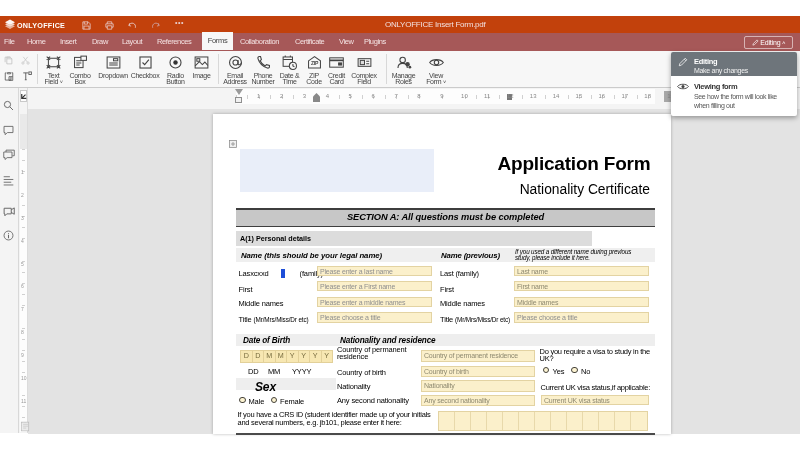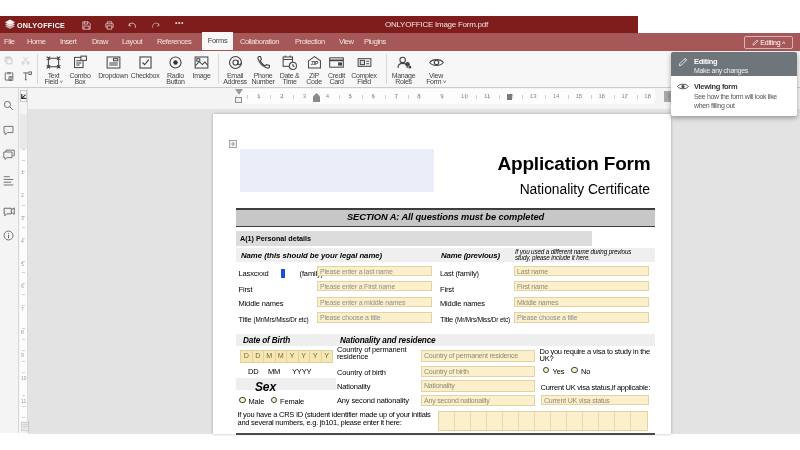--- a/index.html
+++ b/index.html
@@ -1,21 +1,21 @@
 <!DOCTYPE html>
 <html><head>
 <meta charset="utf-8">
 <style>
 * { margin:0; padding:0; box-sizing:border-box; }
 html,body { width:800px; height:450px; background:#fff; font-family:"Liberation Sans", sans-serif; overflow:hidden; }
 #app { position:relative; width:800px; height:450px; }
 .abs { position:absolute; }
 
 
-#titlebar { position:absolute; left:0; top:16px; width:638px; height:17px; background:#7f1d1d; }
+#titlebar { position:absolute; left:0; top:16px; width:800px; height:17px; background:#c2410c; }
 #tabrow   { position:absolute; left:0; top:33px; width:800px; height:18px; background:#a65858; }
 .tab { position:absolute; top:0; height:18px; line-height:18px; font-size:7.5px; letter-spacing:-0.4px; color:#f4e3e3; }
 #tab-forms { position:absolute; left:202px; top:-1px; width:31px; height:18px; background:#f7f7f7; color:#444; text-align:center; line-height:18px; font-size:7.5px; letter-spacing:-0.3px; }
 #editchip { position:absolute; left:744px; top:2.5px; width:49px; height:13.5px; border:1px solid rgba(255,255,255,0.55); border-radius:2px; color:#fff; font-size:7px; letter-spacing:-0.2px; line-height:12px; text-align:center; }
 
 
 #toolbar { position:absolute; left:0; top:51px; width:800px; height:37px; background:#f7f7f7; border-bottom:1px solid #cbcbcb; }
 .tbtn { position:absolute; top:3px; text-align:center; color:#444; font-size:7px; letter-spacing:-0.3px; line-height:6.3px; }
 .tbtn svg { display:block; margin:0 auto 2px auto; }
 .tsep { position:absolute; top:3px; width:1px; height:30px; background:#d8d8d8; }
@@ -73,32 +73,32 @@
 
   <svg class="abs" style="left:128px;top:4.5px" width="9" height="9" viewBox="0 0 16 16">
         <path d="M3 4 L1.5 8 5.5 9 M1.8 7.5 C3 4.5 6.5 3 9.5 4.2 C12.5 5.4 14 8.5 13 12" fill="none" stroke="#e8cfcf" stroke-width="1.5"></path>
       </svg>
 
   <svg class="abs" style="left:151px;top:4.5px" width="9" height="9" viewBox="0 0 16 16">
         <path d="M13 4 L14.5 8 10.5 9 M14.2 7.5 C13 4.5 9.5 3 6.5 4.2 C3.5 5.4 2 8.5 3 12" fill="none" stroke="#cda2a2" stroke-width="1.5"></path>
       </svg>
 
   <span class="abs" style="left:175px;top:3px;font-size:7px;color:#e8cfcf;letter-spacing:0.5px">•••</span>
-  <span class="abs" style="left:385px;top:4px;font-size:8px;letter-spacing:-0.25px;color:#f2e0e0">ONLYOFFICE Image Form.pdf</span>
+  <span class="abs" style="left:385px;top:4px;font-size:8px;letter-spacing:-0.25px;color:#f2e0e0">ONLYOFFICE Insert Form.pdf</span>
 </div>
 <div id="tabrow">
   <span class="tab" style="left:4px">File</span>
   <span class="tab" style="left:27px">Home</span>
   <span class="tab" style="left:60px">Insert</span>
   <span class="tab" style="left:92px">Draw</span>
   <span class="tab" style="left:122px">Layout</span>
   <span class="tab" style="left:157px">References</span>
   <span id="tab-forms">Forms</span>
   <span class="tab" style="left:240px">Collaboration</span>
-  <span class="tab" style="left:295px">Protection</span>
+  <span class="tab" style="left:295px">Certificate</span>
   <span class="tab" style="left:339px">View</span>
   <span class="tab" style="left:364px">Plugins</span>
   <div id="editchip">
     <svg style="vertical-align:-1px" width="7" height="7" viewBox="0 0 16 16">
           <path d="M2 14 L3 10.5 11.5 2 14 4.5 5.5 13 Z" fill="none" stroke="#fff" stroke-width="1.5"></path>
         </svg>
     Editing <span style="font-size:6px">˄</span>
   </div>
 </div>
 <div id="toolbar">

